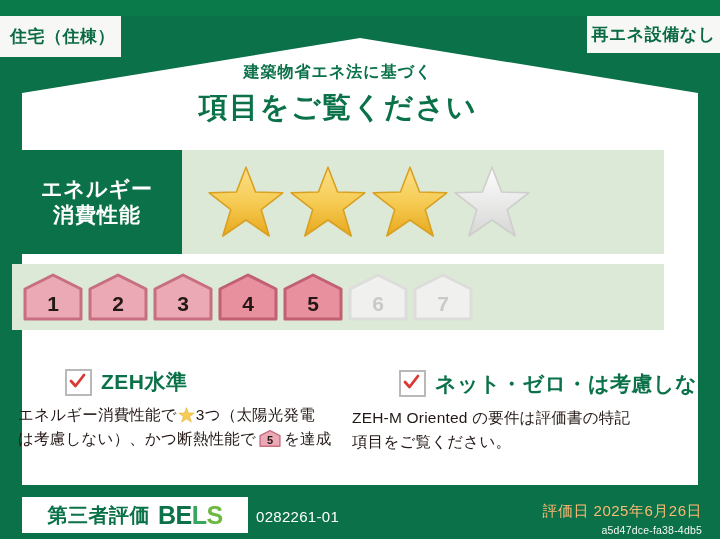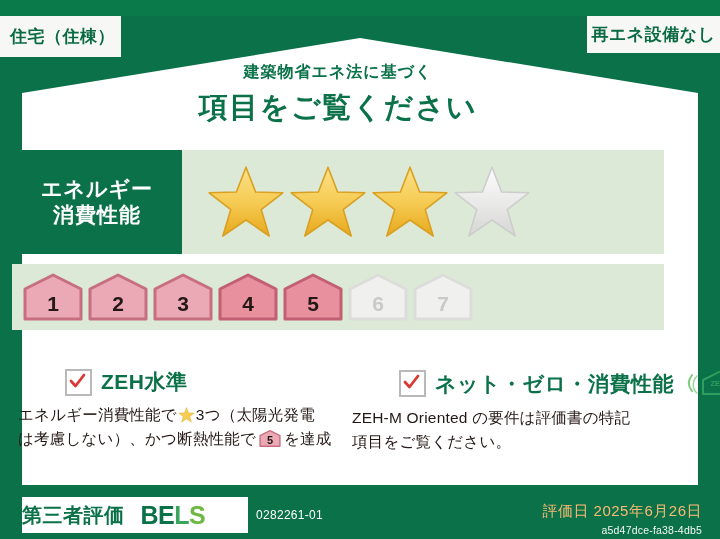--- a/index.html
+++ b/index.html
@@ -103,28 +103,28 @@
     position:absolute;left:0;right:0;bottom:1px;text-align:center;
     font-size:11px;color:#231815;font-weight:bold;line-height:1;
   }
 
   
   #zehm-logo{margin-left:4px;display:flex;align-items:center;}
 
   
   #bels-plate{
     position:absolute;left:22px;top:481px;width:226px;height:36px;
-    background:#ffffff;display:flex;align-items:center;gap:16px;
+    background:#ffffff;display:flex;align-items:center;justify-content:center;gap:8px;
   }
   #bels-plate .jp{color:#0a7148;font-size:20px;font-weight:bold;letter-spacing:0.5px;}
   #bels-plate .en{
     font-size:25px;font-weight:bold;letter-spacing:-0.5px;line-height:1;
   }
   #bels-no{
-    position:absolute;left:256px;top:492px;color:#ffffff;font-size:12px;letter-spacing:0.3px;
+    position:absolute;left:256px;top:492px;color:#ffffff;font-size:15px;letter-spacing:0.3px;
   }
   #eval-date{
     position:absolute;right:18px;top:486px;color:#fdba74;font-size:15px;letter-spacing:0.5px;
   }
   #eval-hash{
     position:absolute;right:18px;top:508px;color:#ffffff;font-size:10.5px;letter-spacing:0.2px;
     opacity:.95;
   }
 </style>
 </head>
@@ -259,21 +259,21 @@
     </div>
   </div>
 
   <div class="crit" id="crit-right">
     <div class="crit-head">
       <div class="checkbox">
         <svg width="17" height="17" viewBox="0 0 17 17">
           <polyline points="2,8 6.5,13 15,2" fill="none" stroke="#d93a36" stroke-width="2.8" stroke-linecap="round" stroke-linejoin="round"></polyline>
         </svg>
       </div>
-      <div class="crit-title">ネット・ゼロ・消費性能</div>
+      <div class="crit-title">ネット・ゼロ・は考慮しない</div>
       <div id="zehm-logo">
         <svg width="60" height="31" viewBox="0 0 120 62">
           <path d="M10 46 C 2 36, 2 24, 10 14" fill="none" stroke="#7ec97e" stroke-width="4" stroke-linecap="round"></path>
           <path d="M20 50 C 10 42, 10 26, 20 16" fill="none" stroke="#9ad79a" stroke-width="3" stroke-linecap="round"></path>
           <polygon points="68,6 104,24 104,52 32,52 32,24" fill="none" stroke="#2f9e5e" stroke-width="4" stroke-linejoin="round"></polygon>
           <text x="47" y="36" font-family="Liberation Sans, sans-serif" font-size="15" font-weight="bold" fill="#2f9e5e">ZEH-M</text>
           <text x="107" y="36" font-family="Liberation Sans, sans-serif" font-size="9" fill="#2f9e5e">ZEH-M</text>
           <text x="107" y="46" font-family="Liberation Sans, sans-serif" font-size="9" fill="#2f9e5e">Oriented</text>
         </svg>
       </div>

